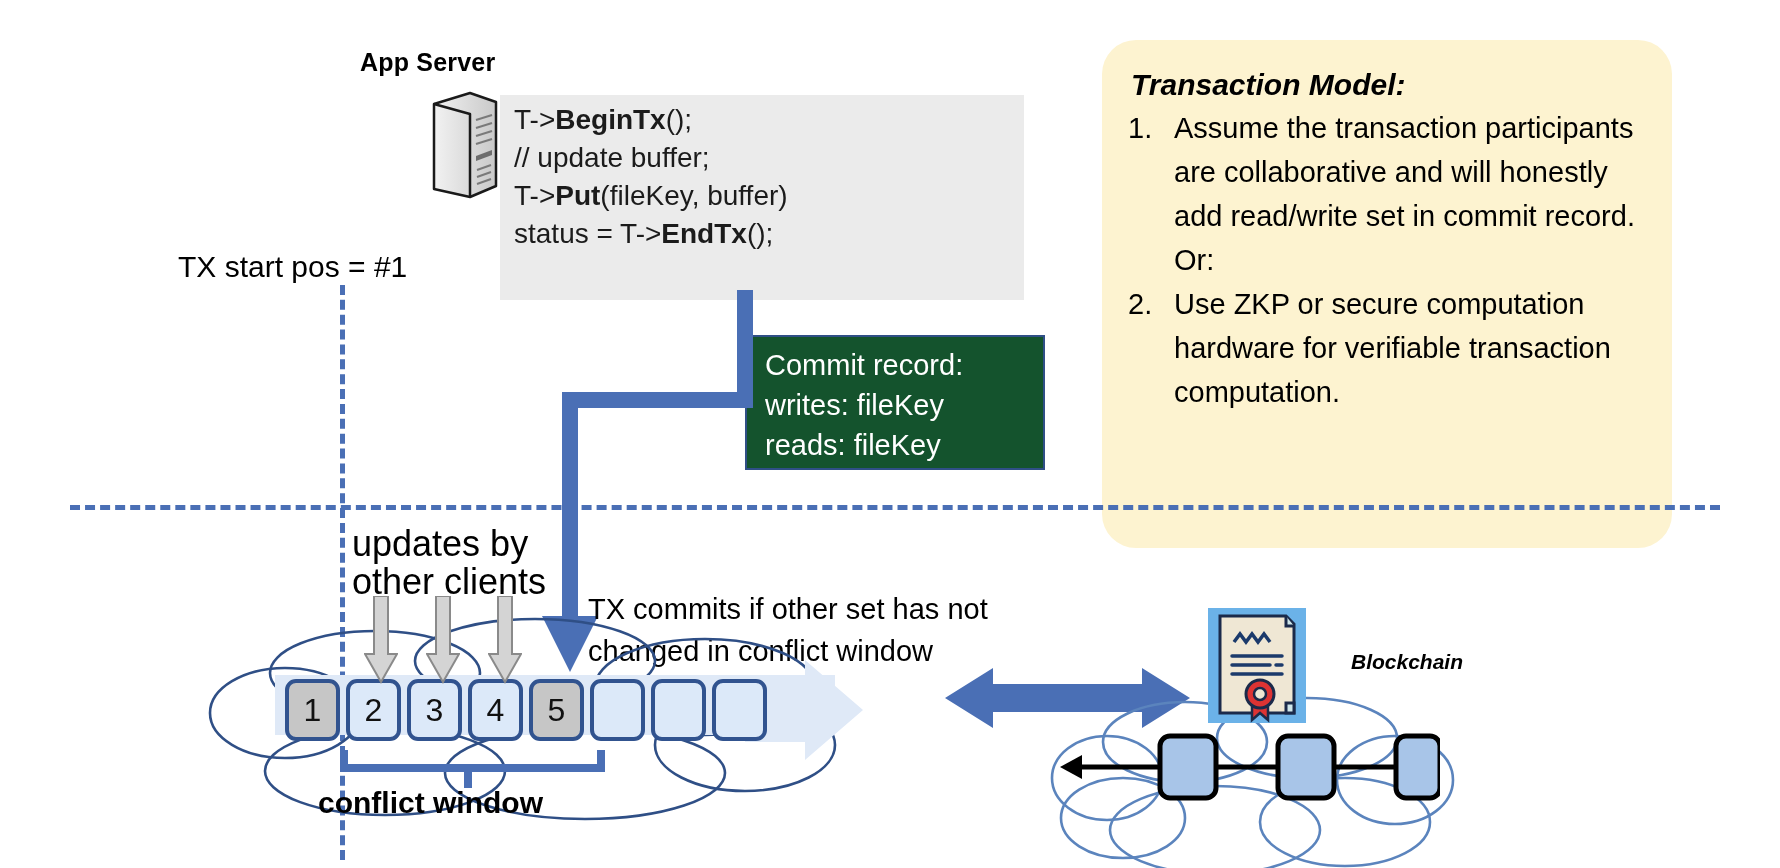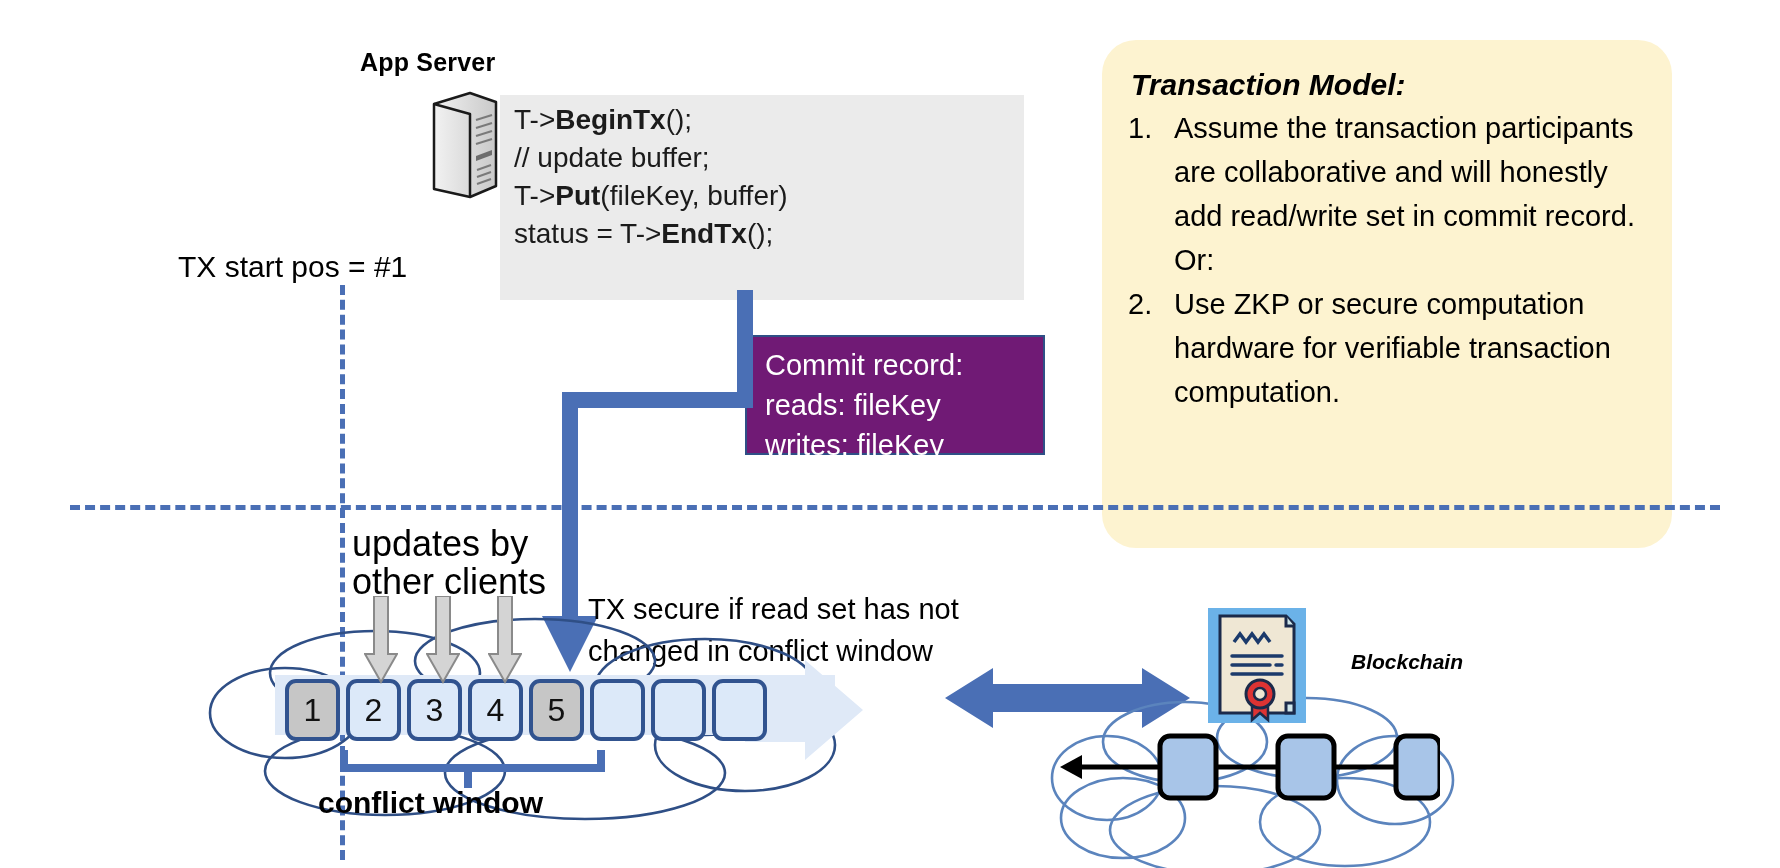--- a/index.html
+++ b/index.html
@@ -21,22 +21,22 @@
   #code-block{
     left:500px;top:95px;width:524px;height:205px;
     background:#ebebeb;
     padding:6px 0 0 14px;box-sizing:border-box;
   }
   #code-block .line{font-size:28px;line-height:38px;white-space:pre;color:#1b1b1b;}
   #code-block .line b{font-weight:bold;}
 
   
   #commit-record{
-    left:745px;top:335px;width:300px;height:120px;
-    background:#701a75;border:2px solid #2f4f86;
+    left:745px;top:335px;width:300px;height:135px;
+    background:#14532d;border:2px solid #2f4f86;
     box-sizing:border-box;padding:8px 0 3px 18px;
   }
   #commit-record .cline{color:#ffffff;font-size:29px;line-height:40px;white-space:pre;}
 
   
   #transaction-model{
     left:1090px;top:40px;width:570px;height:508px;
     background:#fdf3d0;border-radius:34px;
     box-sizing:border-box;padding:28px 26px 0 26px;margin-left:12px;
   }
@@ -126,22 +126,22 @@
 
   <div class="abs" id="code-block">
     <div class="line"><span>T-&gt;</span><b>BeginTx</b><span>();</span></div>
     <div class="line"><span>// update buffer;</span><b></b><span></span></div>
     <div class="line"><span>T-&gt;</span><b>Put</b><span>(fileKey, buffer)</span></div>
     <div class="line"><span>status = T-&gt;</span><b>EndTx</b><span>();</span></div>
   </div>
 
   <div class="abs" id="commit-record">
     <div class="cline">Commit record:</div>
+    <div class="cline">writes: fileKey</div>
     <div class="cline">reads: fileKey</div>
-    <div class="cline">writes: fileKey</div>
   </div>
 
   <div class="abs" id="transaction-model">
     <div id="tm-title">Transaction Model:</div>
     <ol>
       <li>
         <span class="num">1.</span>
         <span class="txt">Assume the transaction participants are collaborative and will honestly add read/write set in commit record.  Or:</span>
       </li>
       <li>
@@ -161,21 +161,21 @@
       <path d="M2 326 L58 326 L30 382 Z" fill="#4a6fb5"></path>
     </svg>
   </div>
 
   <div class="abs" id="updates-label">
     <div>updates by</div>
     <div>other clients</div>
   </div>
 
   <div class="abs" id="tx-commit-label">
-    <div>TX secure if read set has not</div>
+    <div>TX commits if other set has not</div>
     <div>changed in conflict window</div>
   </div>
 
   <div class="abs" id="ledger-cloud">
     <svg viewBox="0 0 680 230" width="680" height="230">
       <g fill="none" stroke="#2f4f86" stroke-width="2.6">
         <ellipse cx="120" cy="118" rx="75" ry="45"></ellipse>
         <ellipse cx="210" cy="78" rx="105" ry="42"></ellipse>
         <ellipse cx="370" cy="66" rx="120" ry="42"></ellipse>
         <ellipse cx="540" cy="92" rx="110" ry="48"></ellipse>

